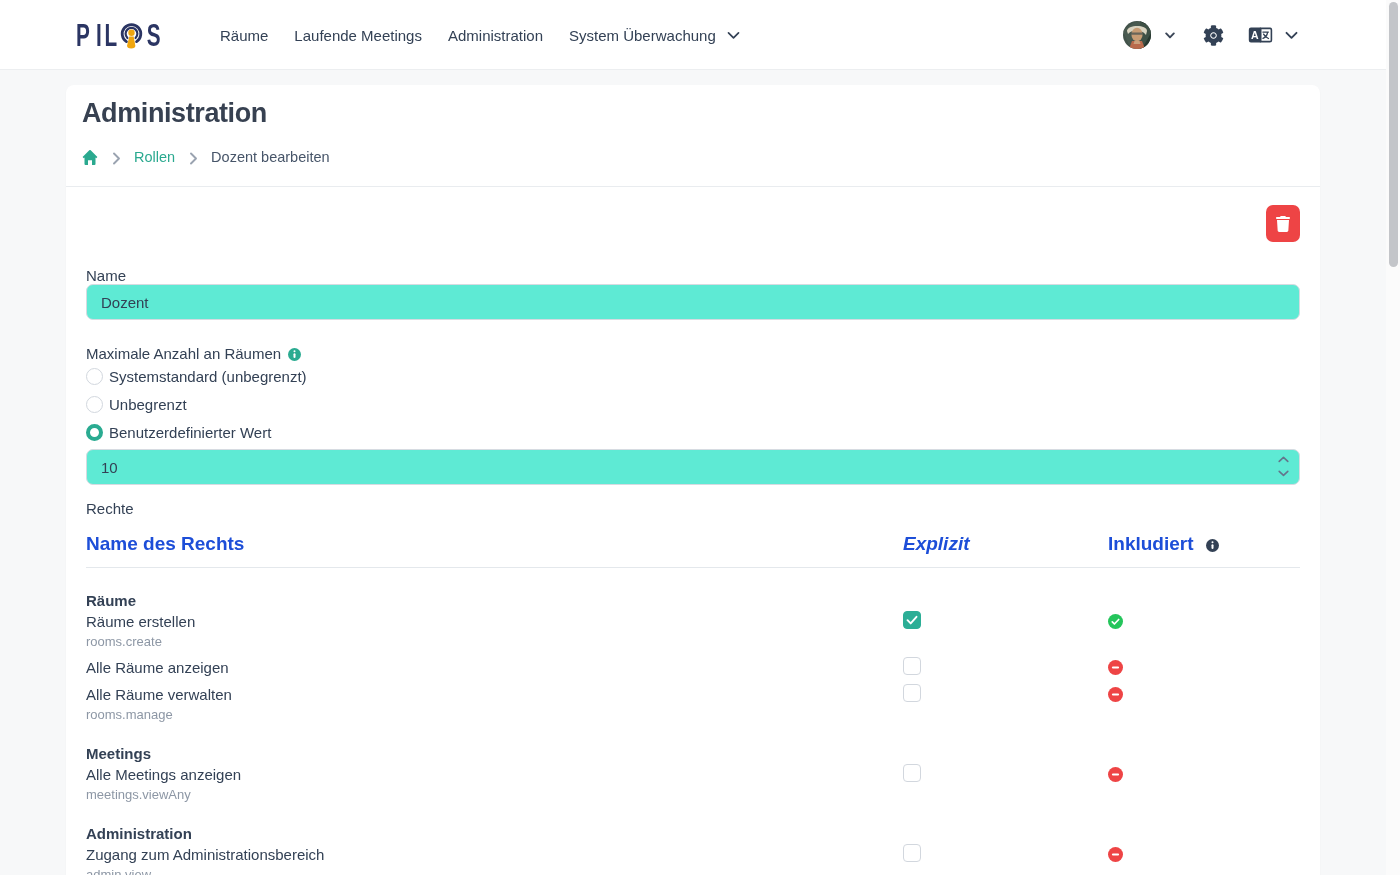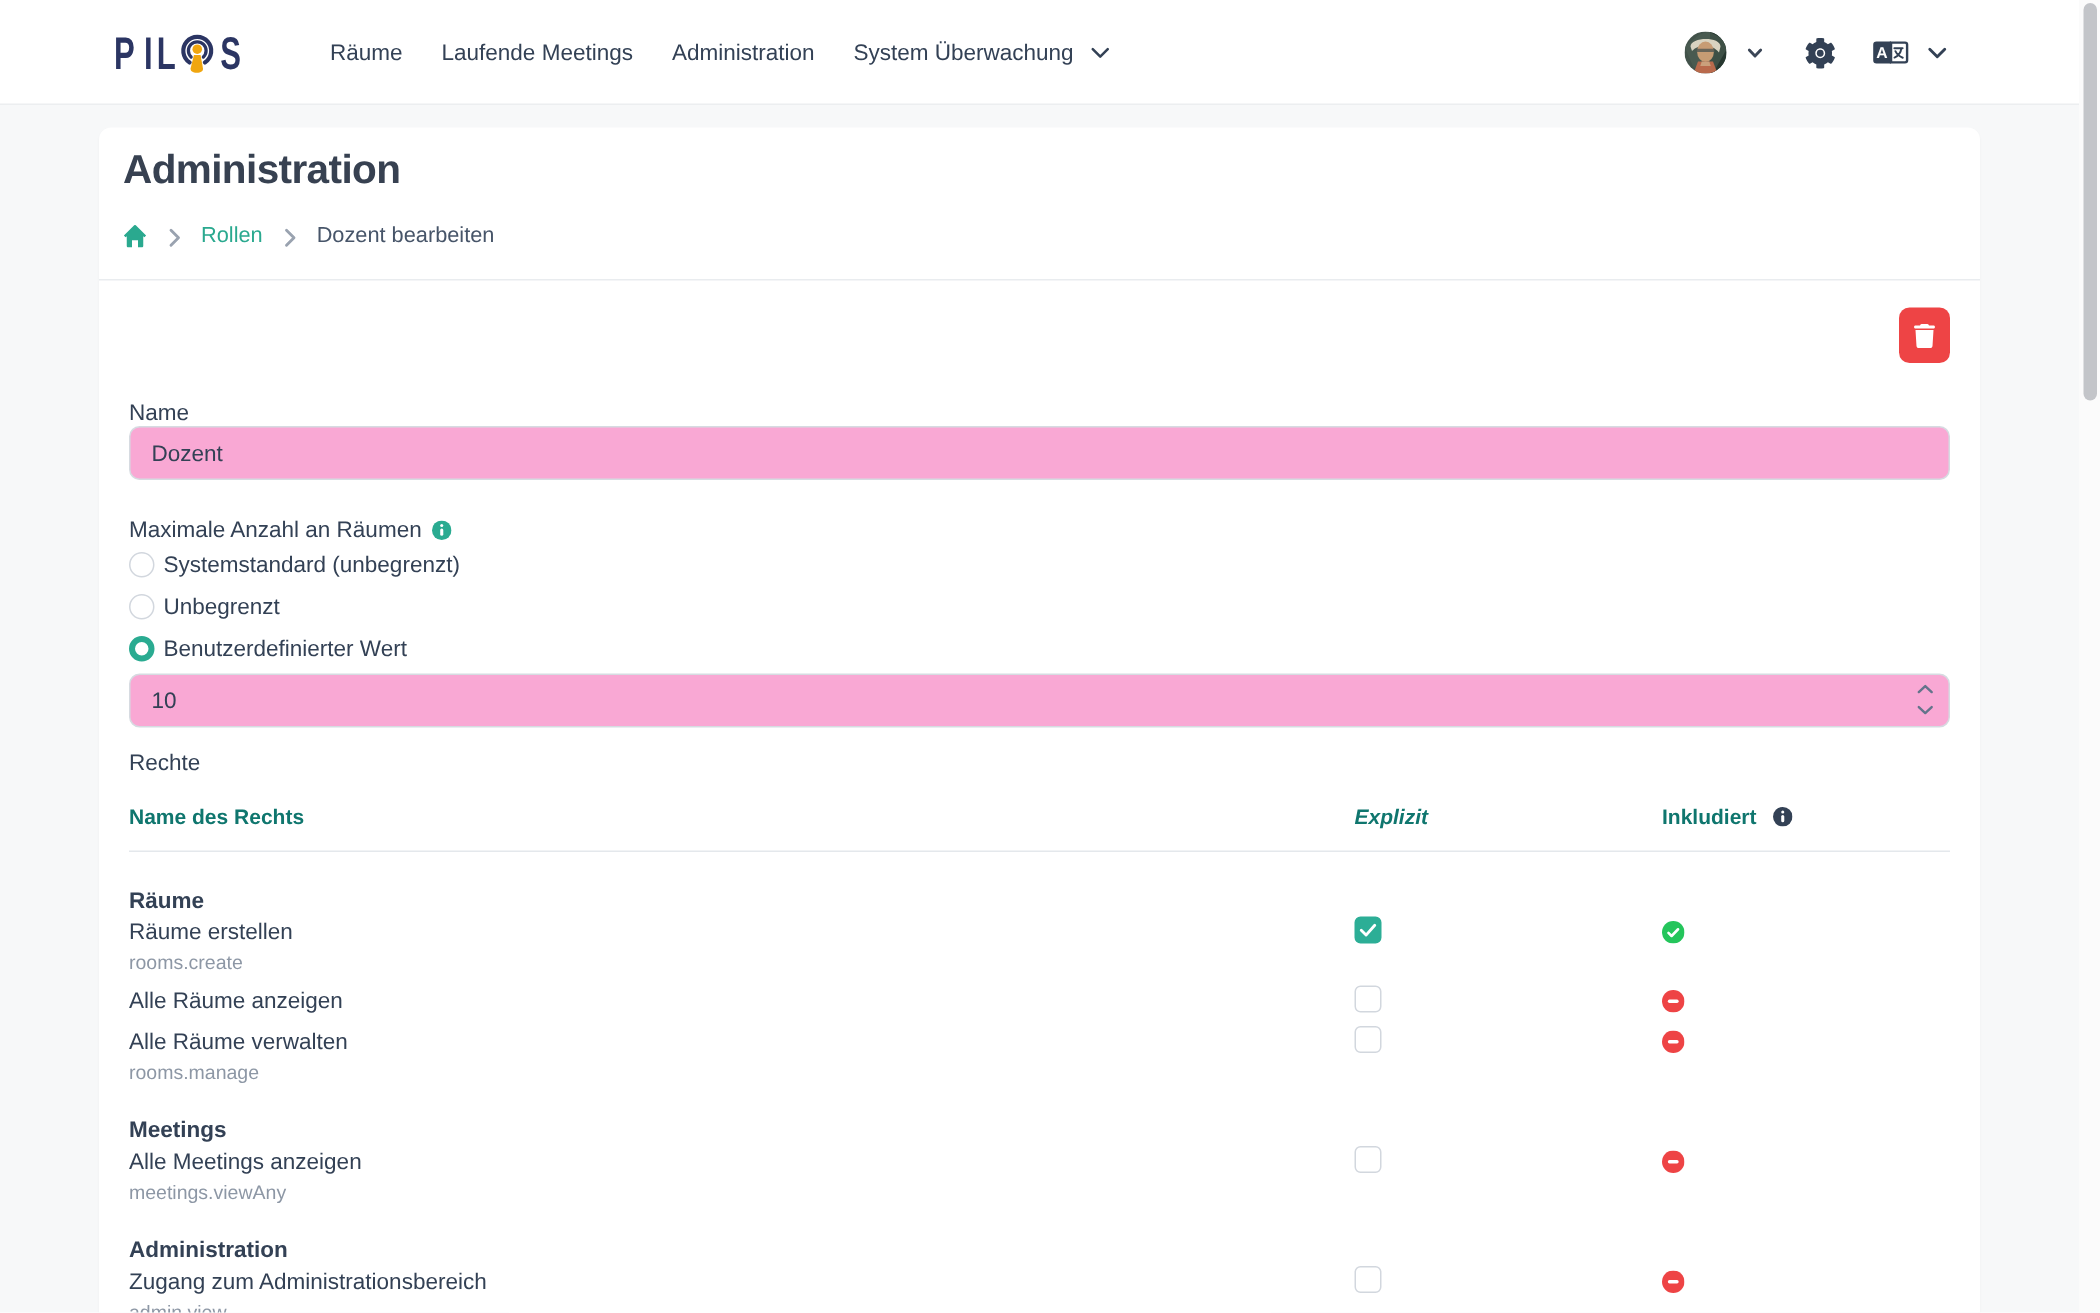--- a/index.html
+++ b/index.html
@@ -49,33 +49,33 @@
   width:34px; height:37px; background:#ee4445; border:none; border-radius:7px;
   display:flex; align-items:center; justify-content:center;
 }
 
 .form-row { display:flex;flex-direction:column; }
 .form-label-col { width:409px; padding-top:0; font-size:15px; color:#334155; }
 .form-input-col { flex:1; }
 .text-input {
   width:100%; height:36px; border:1px solid #d6dbe1; border-radius:7px;
   font-size:15px; color:#334155; padding:0 14px; display:flex; align-items:center;
-  background:#f9a8d4; position:relative;
+  background:#5eead4; position:relative;
 }
 .radio-row { display:flex; align-items:center; height:28px; }
 .radio-circle {
   width:17px; height:17px; border-radius:50%; border:1.5px solid #d2d7de; background:#fff;
   margin-right:6px; flex:none;
 }
 .radio-circle.checked { border:4.5px solid #2aab91; }
 .radio-label { font-size:15px; color:#334155; }
 
 .rechte-label { font-size:15px; color:#334155; line-height:20px; }
 .ptable { width:100%; }
-.t-header { display:flex; font-weight:bold; font-size:14px; color:#0f766e; line-height:20px; }
+.t-header { display:flex; font-weight:bold; font-size:19px; color:#1d4ed8; line-height:20px; }
 .t-col1 { width:817px; }
 .t-col2 { width:205px;font-style:italic; }
 .t-col3 { flex:1; }
 .group-title { font-weight:bold; font-size:15px; color:#334155; }
 .perm-name { font-size:15px; color:#334155; }
 .perm-code { font-size:13px; color:#8d97a5; }
 .checkbox {
   width:18px; height:18px; border-radius:4px; border:1.5px solid #d2d7de; background:#fff;
   display:flex; align-items:center; justify-content:center; margin-top:-1.5px;
 }

